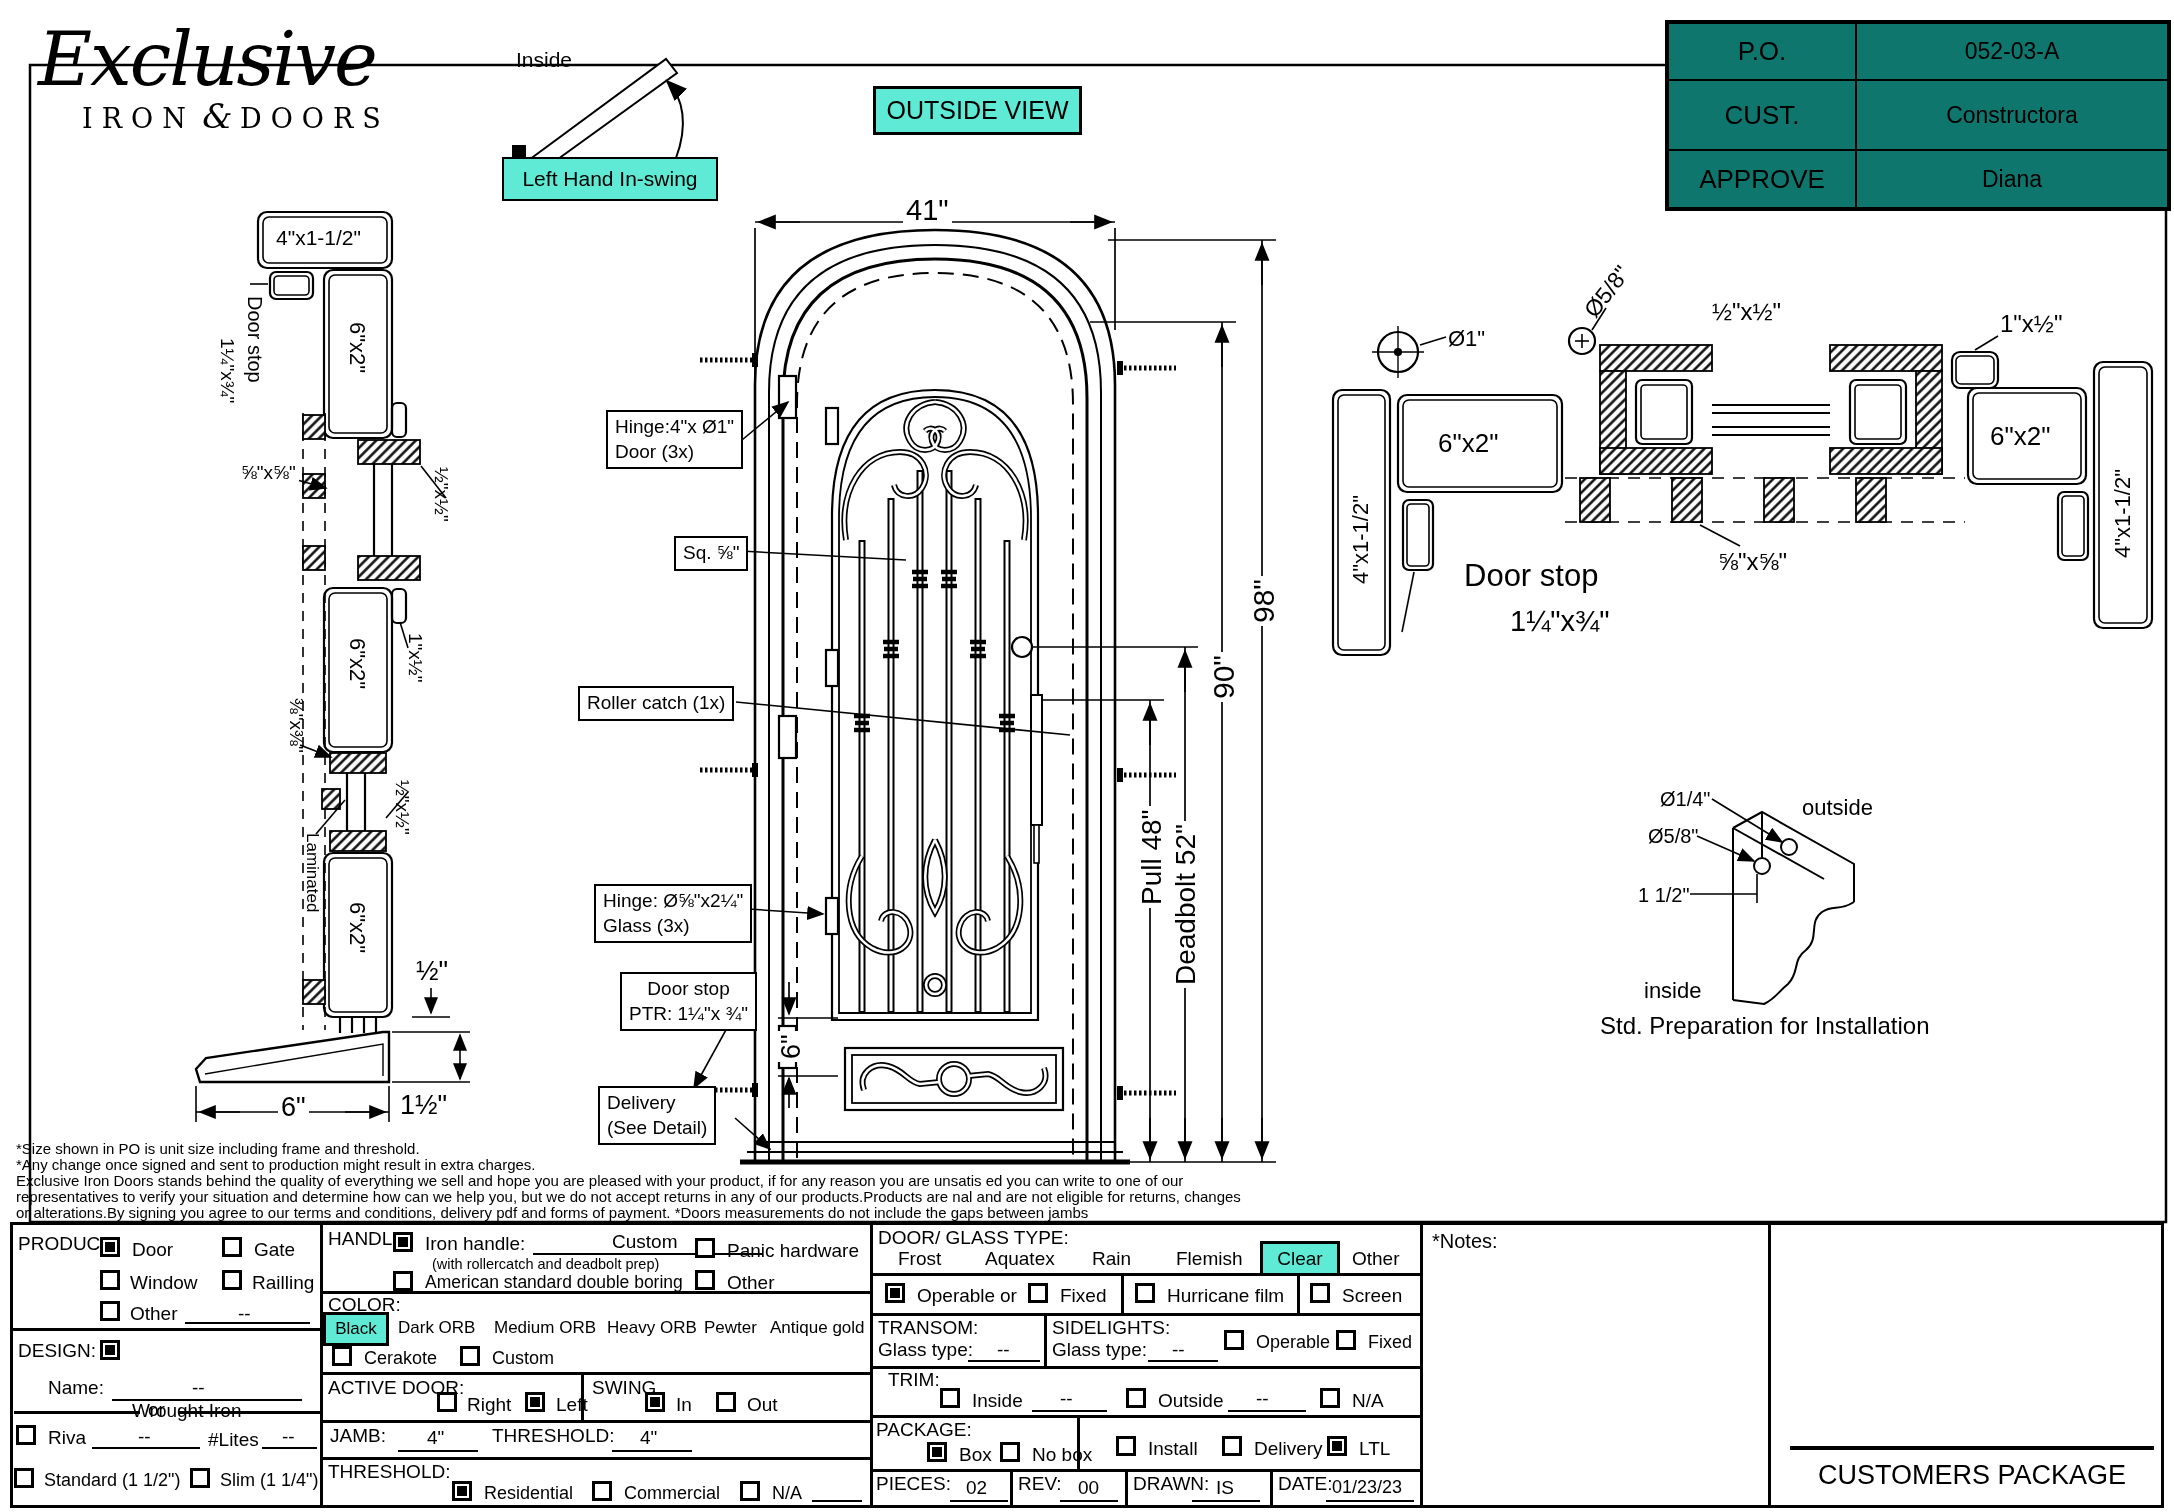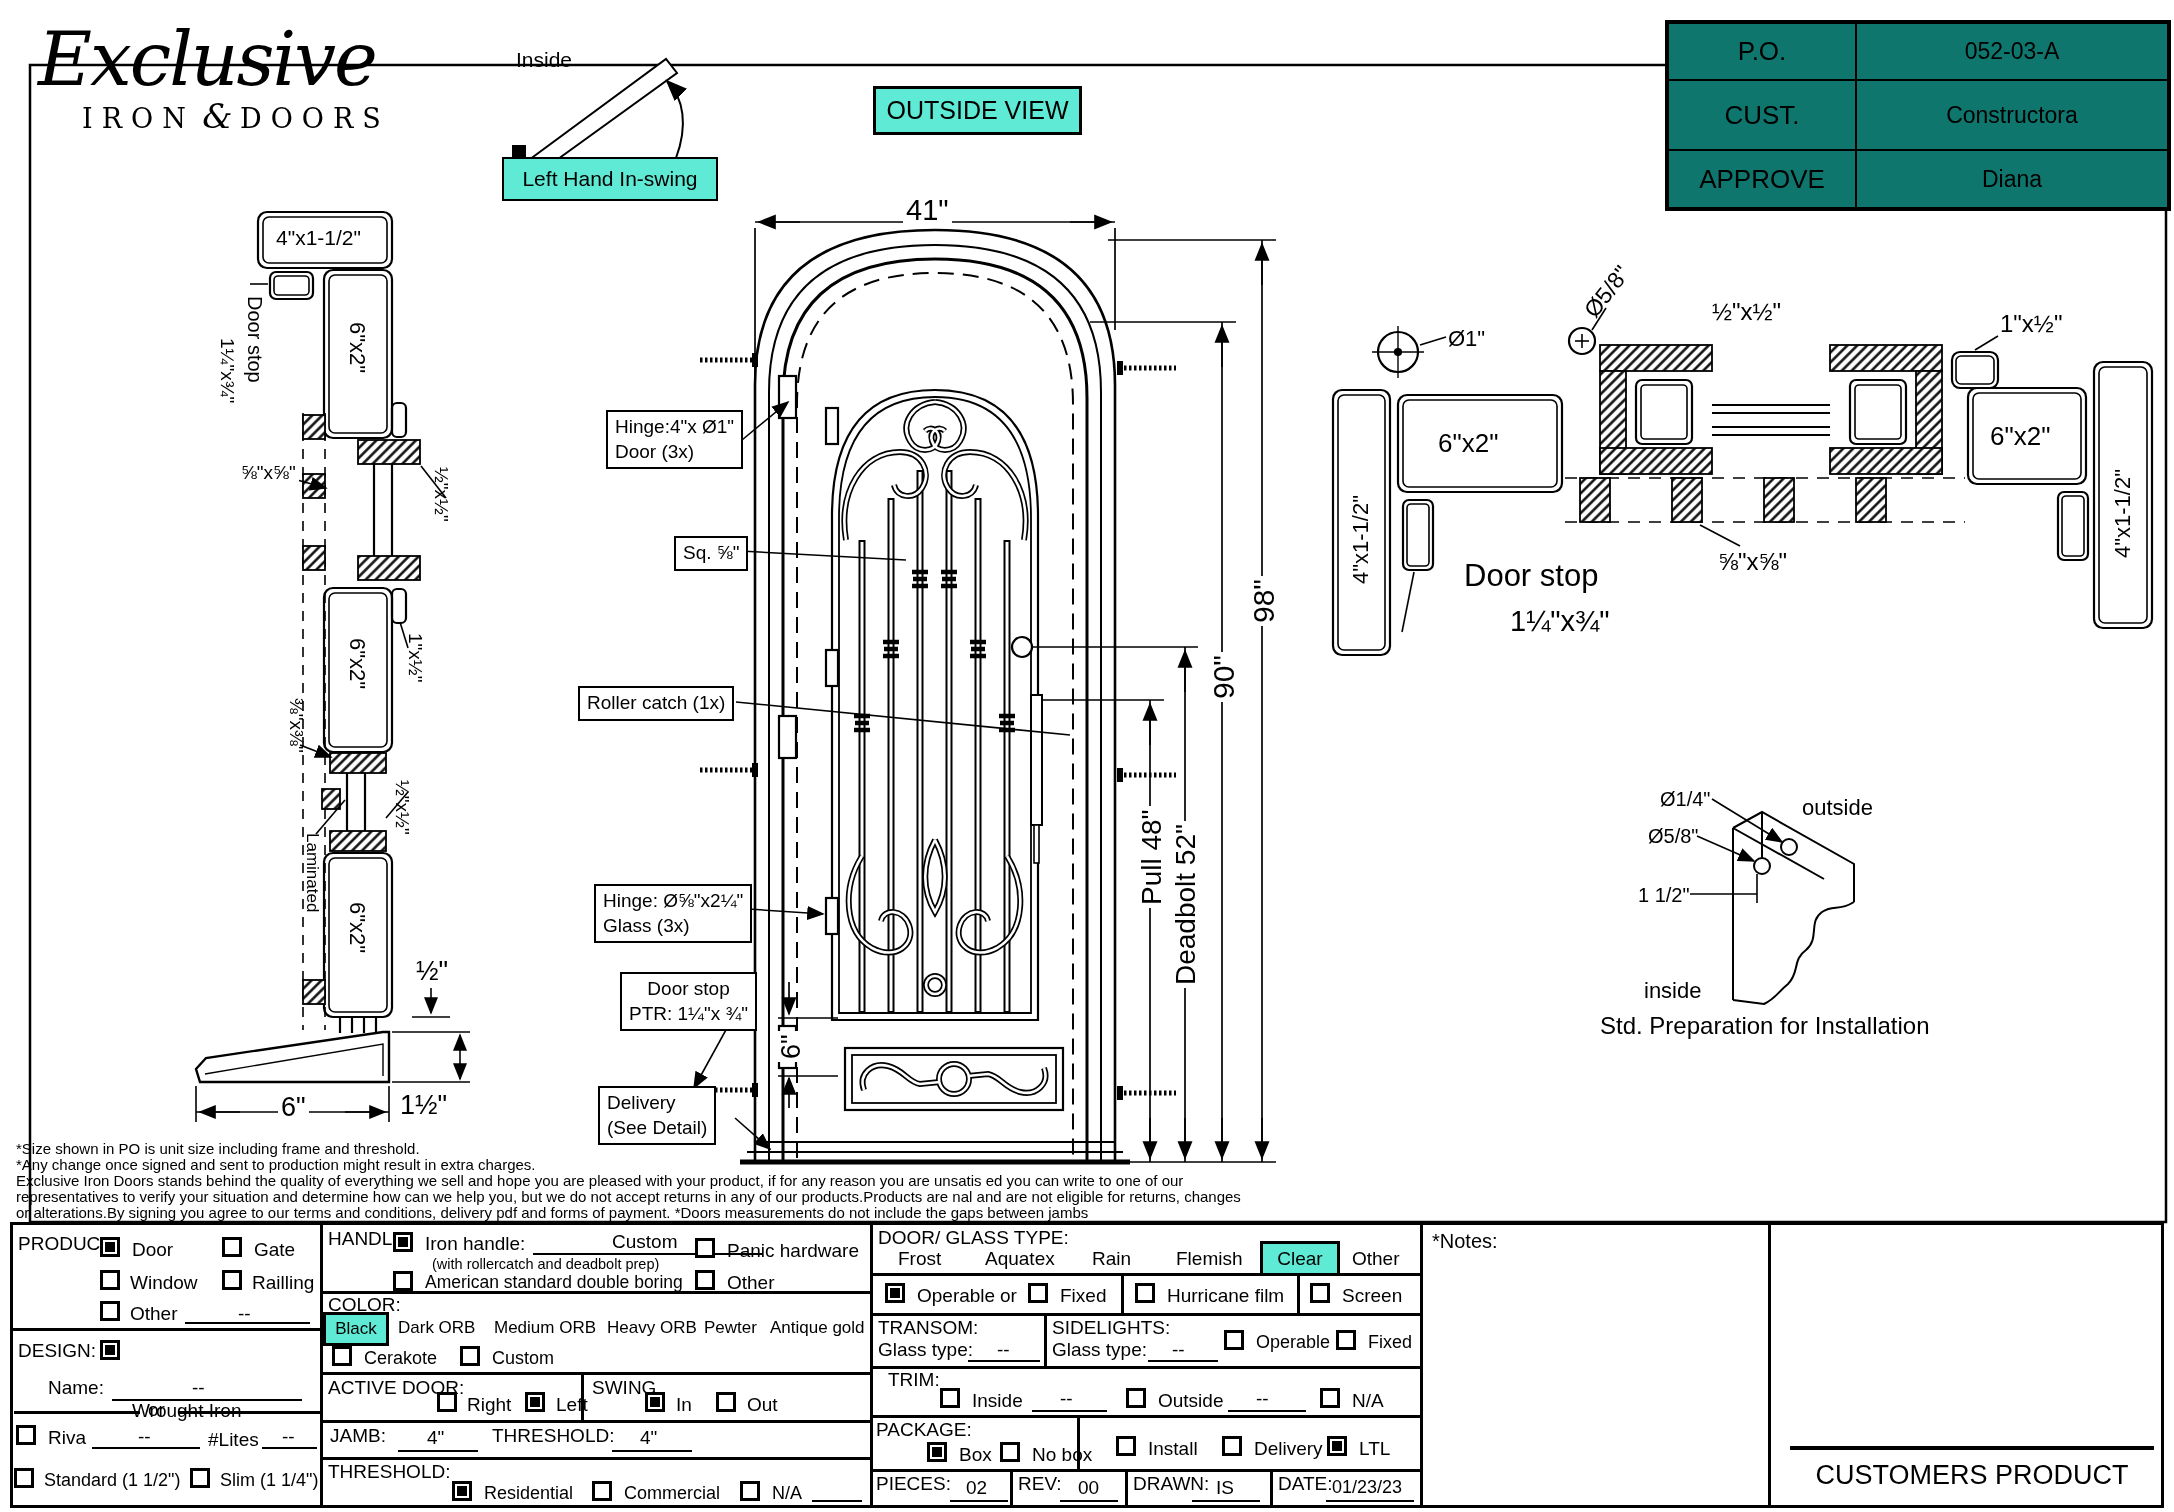--- a/index.html
+++ b/index.html
@@ -626,15 +626,15 @@
 <div class="t" style="left:1133px;top:1473px;font-size:19px">DRAWN:</div>
 <div class="ul" style="left:1192px;top:1474px;width:68px;height:26px"></div>
 <div class="t" style="left:1216px;top:1477px;font-size:19px">IS</div>
 <div class="t" style="left:1278px;top:1473px;font-size:19px">DATE:</div>
 <div class="ul" style="left:1326px;top:1474px;width:88px;height:26px"></div>
 <div class="t" style="left:1332px;top:1477px;font-size:18px">01/23/23</div>
 
 <div class="t" style="left:1432px;top:1230px;font-size:20px">*Notes:</div>
 
 <div class="ln" style="left:1790px;top:1446px;width:364px;height:4px"></div>
-<div class="t" style="left:1780px;top:1460px;width:384px;text-align:center;font-size:27px;white-space:nowrap">CUSTOMERS PRODUCT</div>
+<div class="t" style="left:1780px;top:1460px;width:384px;text-align:center;font-size:27px;white-space:nowrap">CUSTOMERS PACKAGE</div>
 
 </div>
 
 </body></html>

